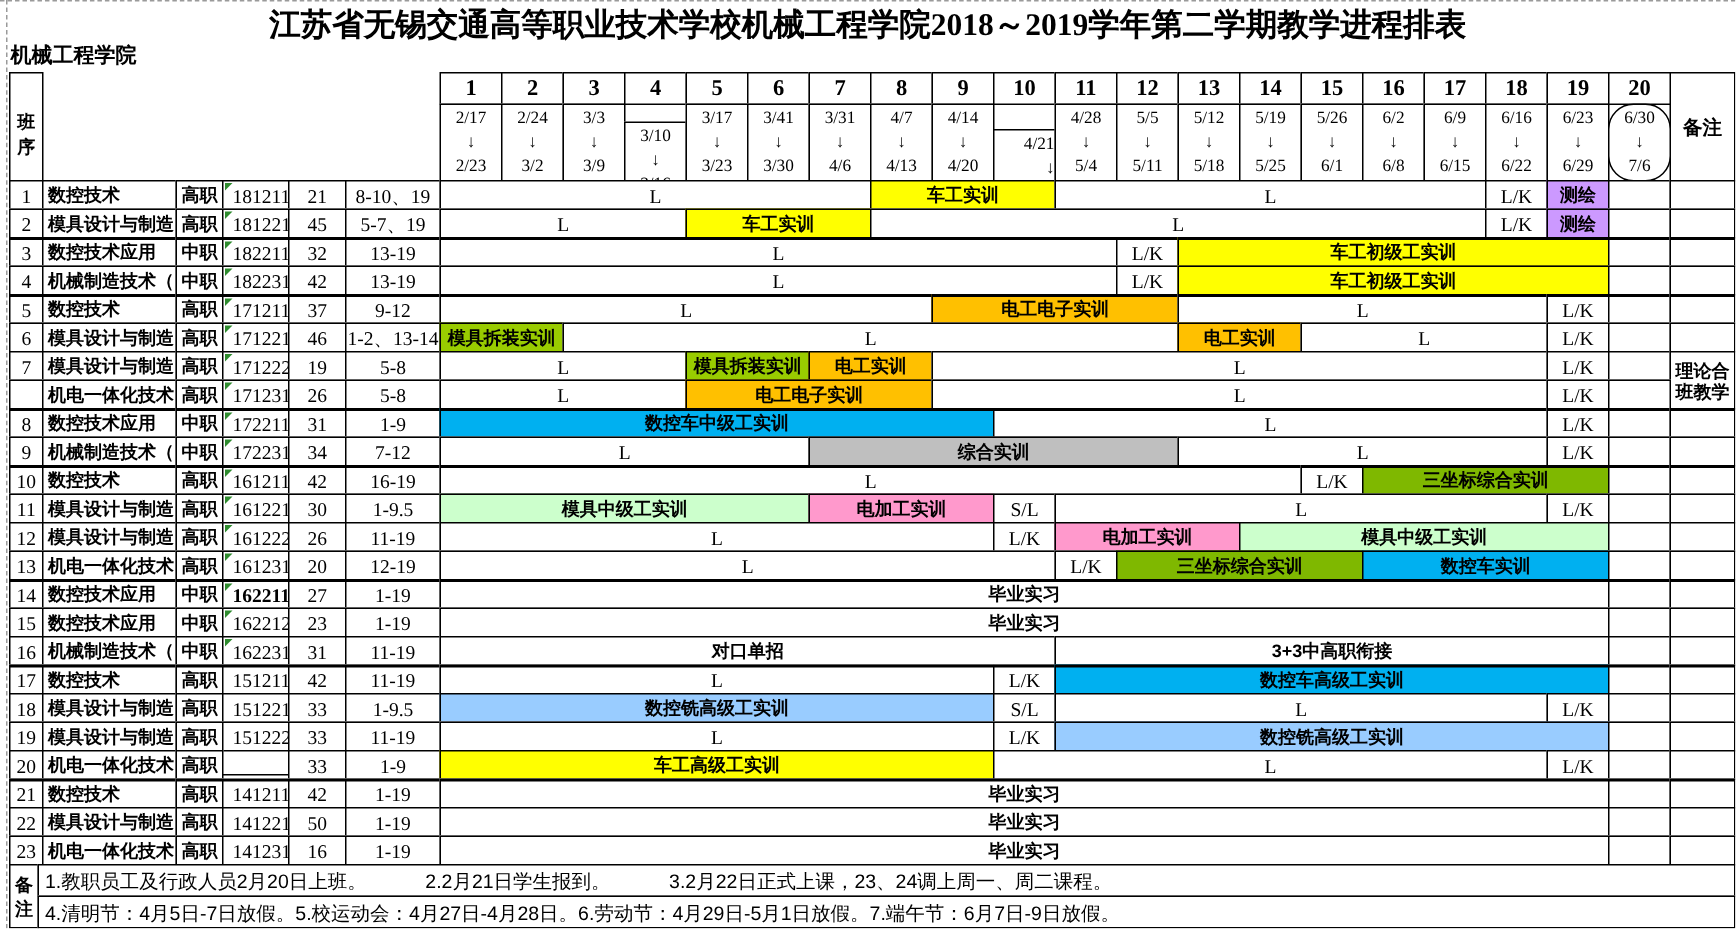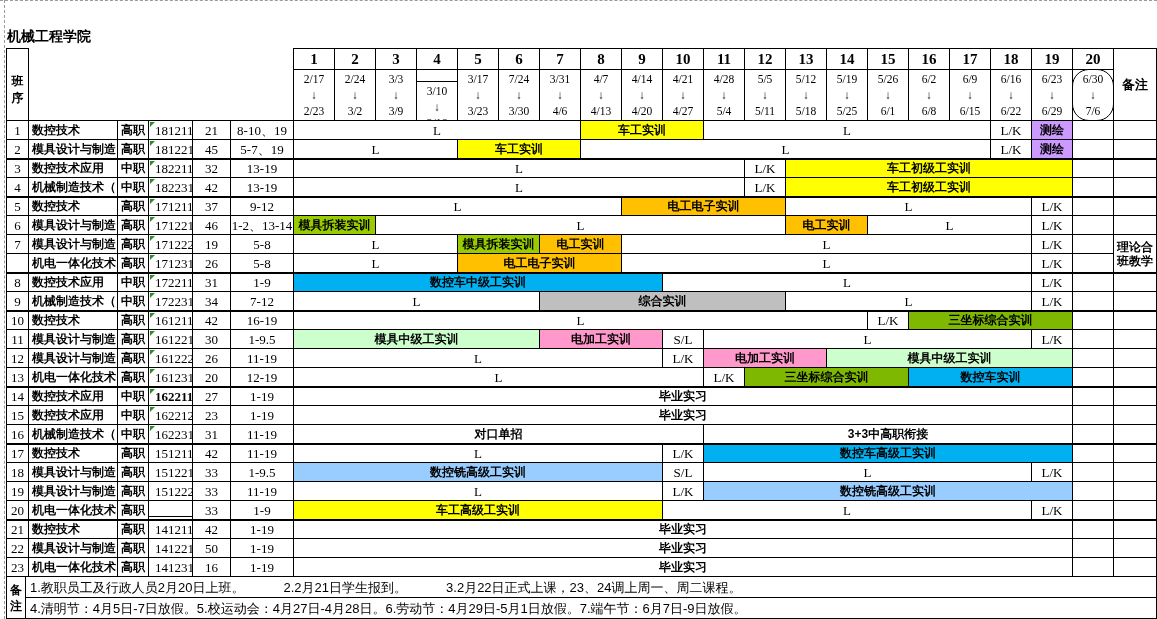--- a/index.html
+++ b/index.html
@@ -38,20 +38,21 @@
   #hdr-prac{left:230px;top:48px;width:64px;height:73px;font-weight:bold;font-size:13px;}
   #hdr-rem{left:1113px;top:48px;width:44px;height:73px;font-weight:bold;font-size:13px;}
 </style>
 </head>
 <body>
 
 <div id="sheet">
   <div class="dash-h"></div>
   <div class="dash-v"></div>
 
+  <div id="title">江苏省无锡交通高等职业技术学校机械工程学院2018～2019学年第二学期教学进程排表</div>
   <div id="dept">机械工程学院</div>
 
   <div id="hdr-seq" class="cell cjk">班序</div>
 
 
   <div id="hdr-rem" class="cell cjk">备注</div>
 
   <div id="built">
       <div class="cell serif wknum" style="left: 293px; top: 48px; width: 42px; height: 22px;">1</div>
       <div class="cell wdate serif" style="left: 293px; top: 69px; width: 42px; height: 52px;">
@@ -78,21 +79,21 @@
         <div>3/16</div>
       </div>
       <div class="cell serif wknum" style="left: 457px; top: 48px; width: 42px; height: 22px;">5</div>
       <div class="cell wdate serif" style="left: 457px; top: 69px; width: 42px; height: 52px;">
         <div>3/17</div>
         <div>↓</div>
         <div>3/23</div>
       </div>
       <div class="cell serif wknum" style="left: 498px; top: 48px; width: 42px; height: 22px;">6</div>
       <div class="cell wdate serif" style="left: 498px; top: 69px; width: 42px; height: 52px;">
-        <div>7/24</div>
+        <div>3/41</div>
         <div>↓</div>
         <div>3/30</div>
       </div>
       <div class="cell serif wknum" style="left: 539px; top: 48px; width: 42px; height: 22px;">7</div>
       <div class="cell wdate serif" style="left: 539px; top: 69px; width: 42px; height: 52px;">
         <div>3/31</div>
         <div>↓</div>
         <div>4/6</div>
       </div>
       <div class="cell serif wknum" style="left: 580px; top: 48px; width: 42px; height: 22px;">8</div>
@@ -101,21 +102,21 @@
         <div>↓</div>
         <div>4/13</div>
       </div>
       <div class="cell serif wknum" style="left: 621px; top: 48px; width: 42px; height: 22px;">9</div>
       <div class="cell wdate serif" style="left: 621px; top: 69px; width: 42px; height: 52px;">
         <div>4/14</div>
         <div>↓</div>
         <div>4/20</div>
       </div>
       <div class="cell serif wknum" style="left: 662px; top: 48px; width: 42px; height: 22px;">10</div>
-      <div class="cell wdate serif" style="left: 662px; top: 69px; width: 42px; height: 52px;">
+      <div class="cell wdate serif" style="left: 662px; top: 86px; width: 42px; height: 52px; align-items: flex-end;">
         <div>4/21</div>
         <div>↓</div>
         <div>4/27</div>
       </div>
       <div class="cell serif wknum" style="left: 703px; top: 48px; width: 42px; height: 22px;">11</div>
       <div class="cell wdate serif" style="left: 703px; top: 69px; width: 42px; height: 52px;">
         <div>4/28</div>
         <div>↓</div>
         <div>5/4</div>
       </div>

